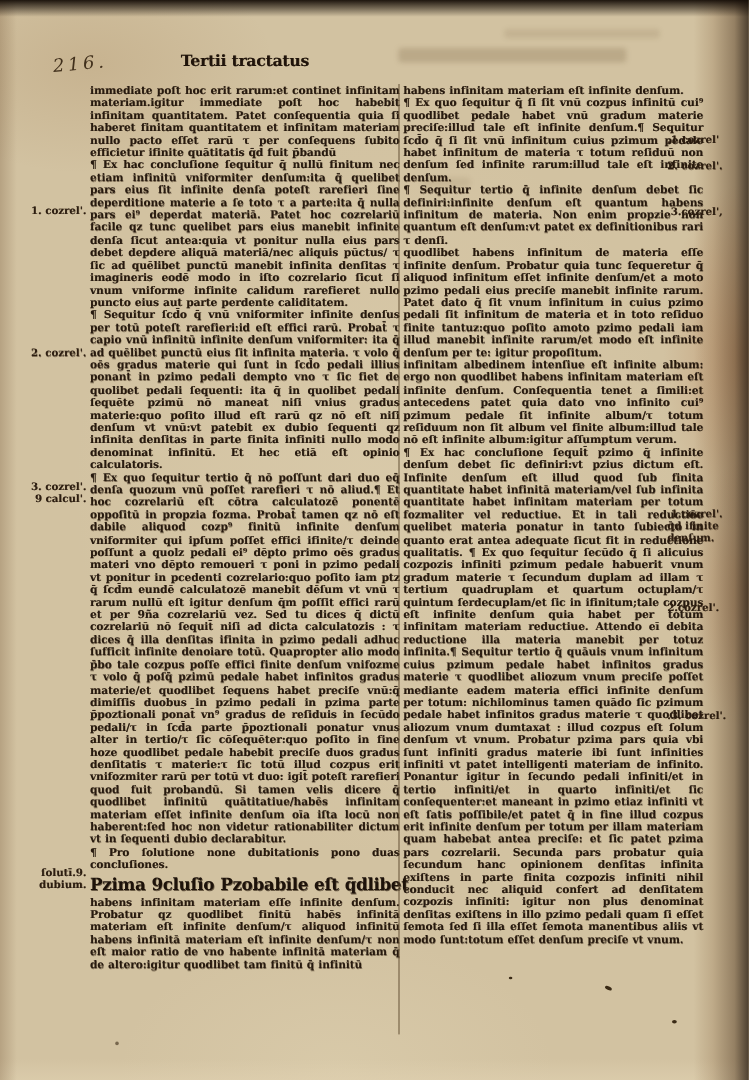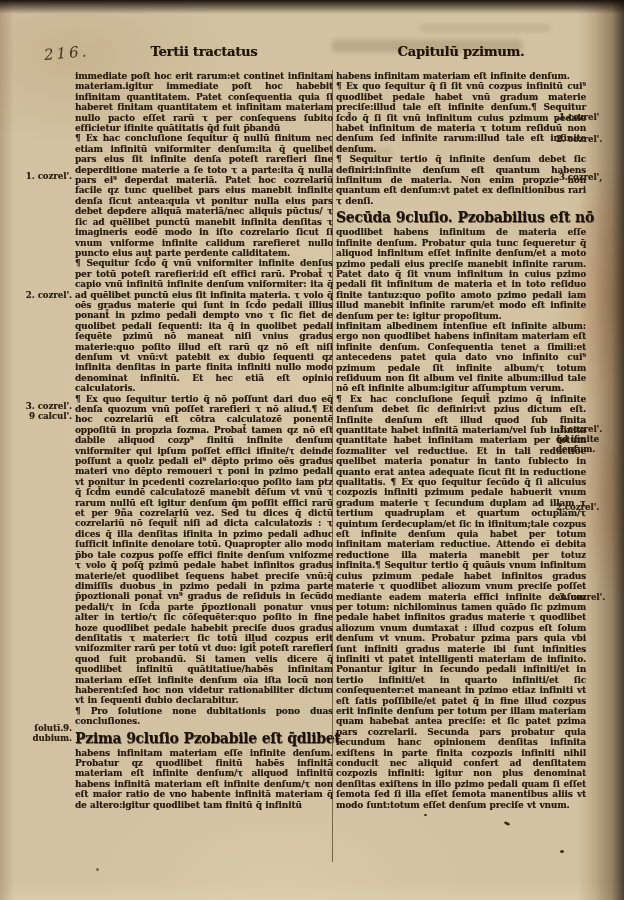--- a/index.html
+++ b/index.html
@@ -74,37 +74,35 @@
 </head>
 <body>
 
 <div class="page" style="--paper: #d2c2a1; --ink: #271a0f; --rule: #5a452c;">
   <div class="ghost g1"></div>
   <div class="ghost g2"></div>
   <div class="ghost g3"></div>
 
   <div class="pagenum">216.</div>
   <div class="running-title rt-left">Tertii tractatus</div>
-  <div class="running-title rt-right">Capitulū pzimum.</div>
 
   <div class="col col-left" id="col-left">
       <p class="body">immediate poſt hoc erit rarum:et continet infinitam materiam.igitur immediate poſt hoc habebit infinitam quantitatem. Patet conſequentia quia ſi haberet finitam quantitatem et infinitam materiam nullo pacto eſſet rarū τ per conſequens ſubito efficietur ifinite quātitatis q̄d fuit p̄bandū</p>
       <p class="body">¶ Ex hac concluſione ſequitur q̄ nullū finitum nec etiam infinitū vniformiter denſum:ita q̄ quelibet pars eius ſit infinite denſa poteſt rarefieri ſine deperditione materie a ſe toto τ a parte:ita q̄ nulla pars ei⁹ deperdat materiā. Patet hoc cozrelariū facile qz tunc quelibet pars eius manebit infinite denſa ſicut antea:quia vt ponitur nulla eius pars debet depdere aliquā materiā/nec aliquis pūctus/ τ ſic ad quēlibet punctū manebit infinita denſitas τ imagineris eodē modo in iſto cozrelario ſicut ſi vnum vniforme infinite calidum rarefieret nullo puncto eius aut parte perdente caliditatem.</p>
       <p class="body">¶ Sequitur ſcd̄o q̄ vnū vniformiter infinite denſus per totū poteſt rarefieri:id eſt effici rarū. Probat̄ τ capio vnū infinitū infinite denſum vniformiter: ita q̄ ad quēlibet punctū eius ſit infinita materia. τ volo q̄ oēs gradus materie qui ſunt in ſcd̄o pedali illius ponant̄ in pzimo pedali dempto vno τ ſic fiet de quolibet pedali ſequenti: ita q̄ in quolibet pedali ſequēte pzimū nō maneat niſi vnius gradus materie:quo poſito illud eſt rarū qz nō eſt niſi denſum vt vnū:vt patebit ex dubio ſequenti qz infinita denſitas in parte finita infiniti nullo modo denominat infinitū. Et hec etiā eſt opinio calculatoris.</p>
       <p class="body">¶ Ex quo ſequitur tertio q̄ nō poſſunt dari duo eq̄ denſa quozum vnū poſſet rarefieri τ nō aliud.¶ Et hoc cozrelariū eſt cōtra calculatozē ponentē oppoſitū in propzia fozma. Probat̄ tamen qz nō eſt dabile aliquod cozp⁹ finitū infinite denſum vniformiter qui ipſum poſſet effici ifinite/τ deinde poſſunt a quolz pedali ei⁹ dēpto primo oēs gradus materi vno dēpto remoueri τ poni in pzimo pedali vt ponitur in pcedenti cozrelario:quo poſito iam ptz q̄ ſcd̄m eundē calculatozē manebit dēſum vt vnū τ rarum nullū eſt igitur denſum q̄m poſſit effici rarū et per 9ña cozrelariū vez. Sed tu dices q̄ dictū cozrelariū nō ſequit̄ niſi ad dicta calculatozis : τ dices q̄ illa denſitas ifinita in pzimo pedali adhuc ſufficit infinite denoiare totū. Quapropter alio modo p̄bo tale cozpus poſſe effici finite denſum vnifozme τ volo q̄ poſq̄ pzimū pedale habet infinitos gradus materie/et quodlibet ſequens habet preciſe vnū:q̄ dimiſſis duobus in pzimo pedali in pzima parte p̄poztionali ponat̄ vn⁹ gradus de reſiduis in ſecūdo pedali/τ in ſcd̄a parte p̄poztionali ponatur vnus alter in tertio/τ ſic cōſequēter:quo poſito in fine hoze quodlibet pedale habebit preciſe duos gradus denſitatis τ materie:τ ſic totū illud cozpus erit vnifozmiter rarū per totū vt duo: igit̄ poteſt rarefieri quod fuit probandū. Si tamen velis dicere q̄ quodlibet infinitū quātitatiue/habēs infinitam materiam eſſet infinite denſum oīa iſta locū non haberent:ſed hoc non videtur rationabiliter dictum vt in ſequenti dubio declarabitur.</p>
       <p class="body">¶ Pro ſolutione none dubitationis pono duas concluſiones.</p>
       <p class="heading-line">Pzima 9cluſio Pzobabile eſt q̄dlibet</p>
       <p class="body">habens infinitam materiam eſſe infinite denſum. Probatur qz quodlibet finitū habēs infinitā materiam eſt infinite denſum/τ aliquod infinitū habens infinitā materiam eſt infinite denſum/τ non eſt maior ratio de vno habente infinitā materiam q̄ de altero:igitur quodlibet tam finitū q̄ infinitū</p>
     </div>
   <div class="col-rule"></div>
   <div class="col col-right" id="col-right">
       <p class="body">habens infinitam materiam eſt infinite denſum.</p>
       <p class="body">¶ Ex quo ſequitur q̄ ſi ſit vnū cozpus infinitū cui⁹ quodlibet pedale habet vnū gradum materie preciſe:illud tale eſt infinite denſum.¶ Sequitur ſcd̄o q̄ ſi ſit vnū infinitum cuius pzimum pedale habet infinitum de materia τ totum reſiduū non denſum ſed infinite rarum:illud tale eſt infinite denſum.</p>
       <p class="body">¶ Sequitur tertio q̄ infinite denſum debet ſic definiri:infinite denſum eſt quantum habens infinitum de materia. Non enim propzie non quantum eſt denſum:vt patet ex definitionibus rari τ denſi.</p>
-      <p class="heading-line">Secūda 9cluſio. Pzobabilius eſt nō</p>
       <p class="body">quodlibet habens infinitum de materia eſſe infinite denſum. Probatur quia tunc ſequeretur q̄ aliquod infinitum eſſet infinite denſum/et a moto pzimo pedali eius preciſe manebit infinite rarum. Patet dato q̄ ſit vnum infinitum in cuius pzimo pedali ſit infinitum de materia et in toto reſiduo finite tantuz:quo poſito amoto pzimo pedali iam illud manebit infinite rarum/et modo eſt infinite denſum per te: igitur propoſitum.</p>
       <p class="body">infinitam albedinem intenſiue eſt infinite album: ergo non quodlibet habens infinitam materiam eſt infinite denſum. Conſequentia tenet a ſimili:et antecedens patet quia dato vno infinito cui⁹ pzimum pedale ſit infinite album/τ totum reſiduum non ſit album vel finite album:illud tale nō eſt infinite album:igitur aſſumptum verum.</p>
       <p class="body">¶ Ex hac concluſione ſequit̄ pzimo q̄ infinite denſum debet ſic definiri:vt pzius dictum eſt. Infinite denſum eſt illud quod ſub finita quantitate habet infinitā materiam/vel ſub infinita quantitate habet infinitam materiam per totum fozmaliter vel reductiue. Et in tali reductiōe quelibet materia ponatur in tanto ſubiecto in quanto erat antea adequate ſicut fit in reductione qualitatis. ¶ Ex quo ſequitur ſecūdo q̄ ſi alicuius cozpozis infiniti pzimum pedale habuerit vnum gradum materie τ ſecundum duplam ad illam τ tertium quadruplam et quartum octuplam/τ quintum ſerdecuplam/et ſic in ifinitum;tale cozpus eſt infinite denſum quia habet per totum infinitam materiam reductiue. Attendo eī debita reductione illa materia manebit per totuz infinita.¶ Sequitur tertio q̄ quāuis vnum infinitum cuius pzimum pedale habet infinitos gradus materie τ quodlibet aliozum vnum preciſe poſſet mediante eadem materia effici infinite denſum per totum: nichilominus tamen quādo ſic pzimum pedale habet infinitos gradus materie τ quodlibet aliozum vnum dumtaxat : illud cozpus eſt ſolum denſum vt vnum. Probatur pzima pars quia vbi ſunt infiniti gradus materie ibi ſunt infinities infiniti vt patet intelligenti materiam de infinito. Ponantur igitur in ſecundo pedali infiniti/et in tertio infiniti/et in quarto infiniti/et ſic conſequenter:et maneant in pzimo etiaz infiniti vt eſt ſatis poſſibile/et patet q̄ in fine illud cozpus erit infinite denſum per totum per illam materiam quam habebat antea preciſe: et ſic patet pzima pars cozrelarii. Secunda pars probatur quia ſecundum hanc opinionem denſitas infinita exiſtens in parte finita cozpozis infiniti nihil conducit nec aliquid confert ad denſitatem cozpozis infiniti: igitur non plus denominat denſitas exiſtens in illo pzimo pedali quam ſi eſſet ſemota ſed ſi illa eſſet ſemota manentibus aliis vt modo ſunt:totum eſſet denſum preciſe vt vnum.</p>
     </div>
 
   <div id="margin-left">
       <div class="mnote left" style="top: 147px;">
         <div>1. cozrel'.</div>
       </div>
       <div class="mnote left" style="top: 266px;">

